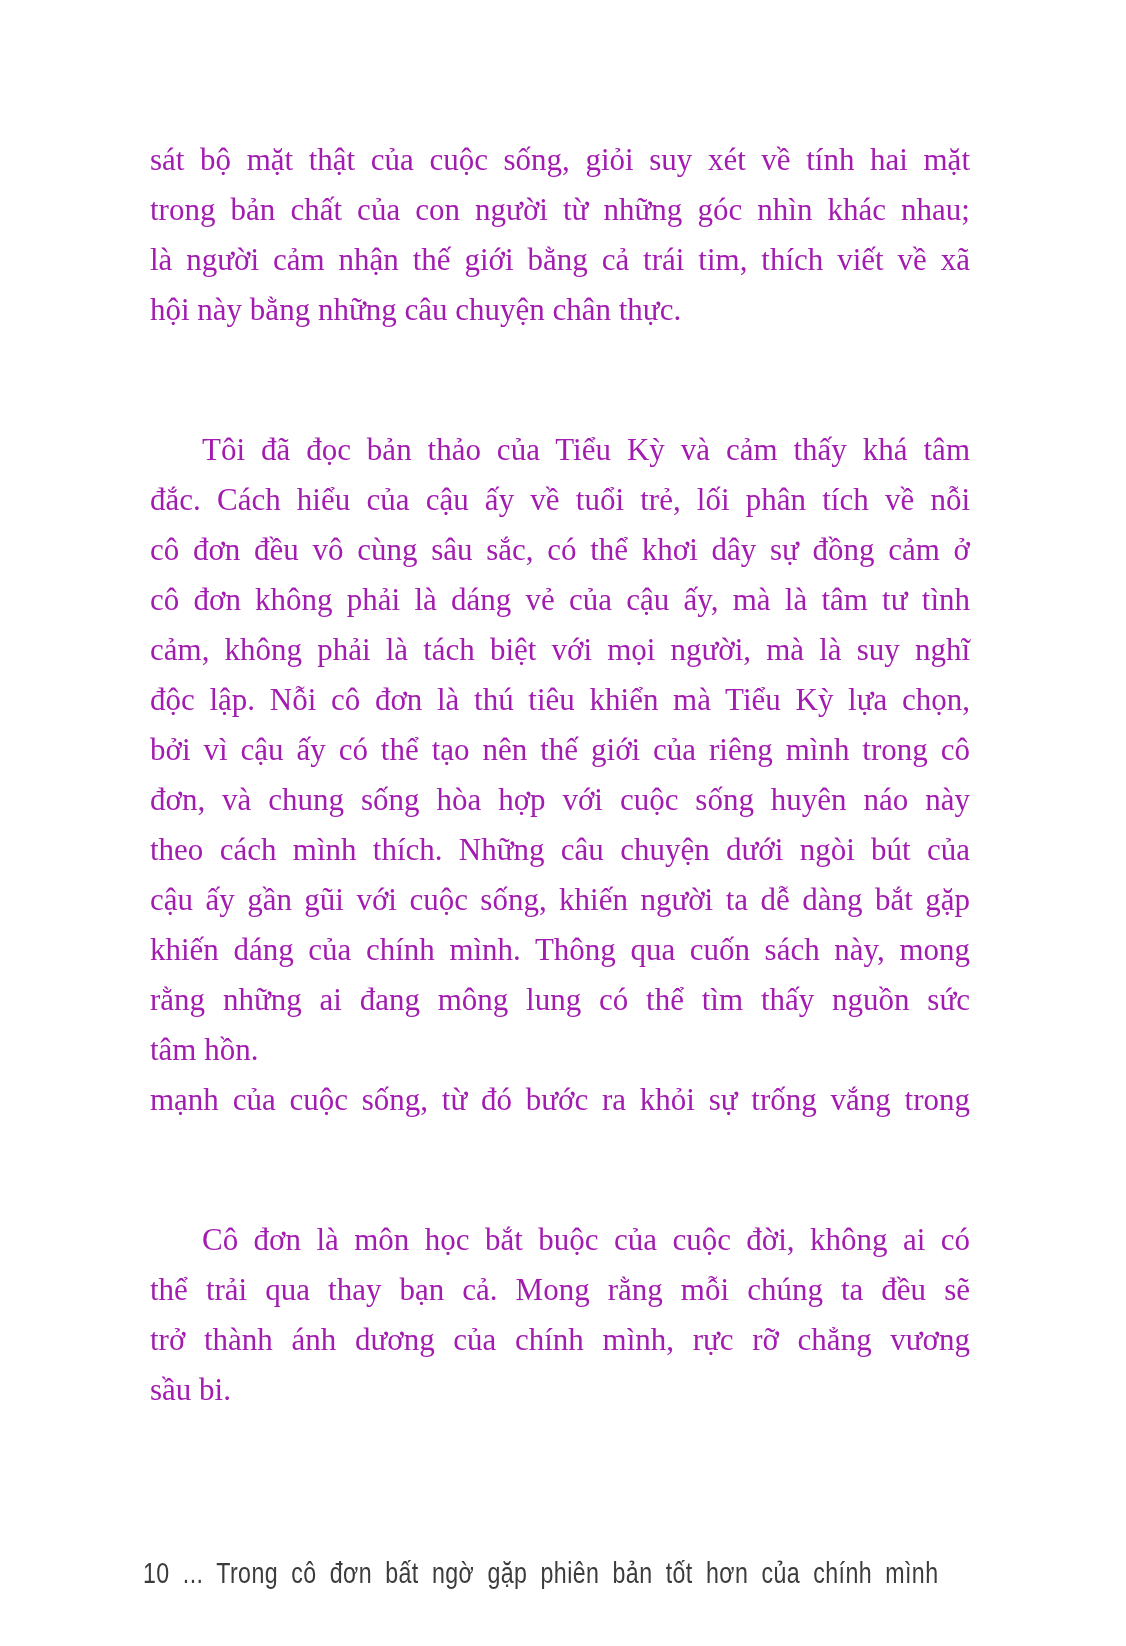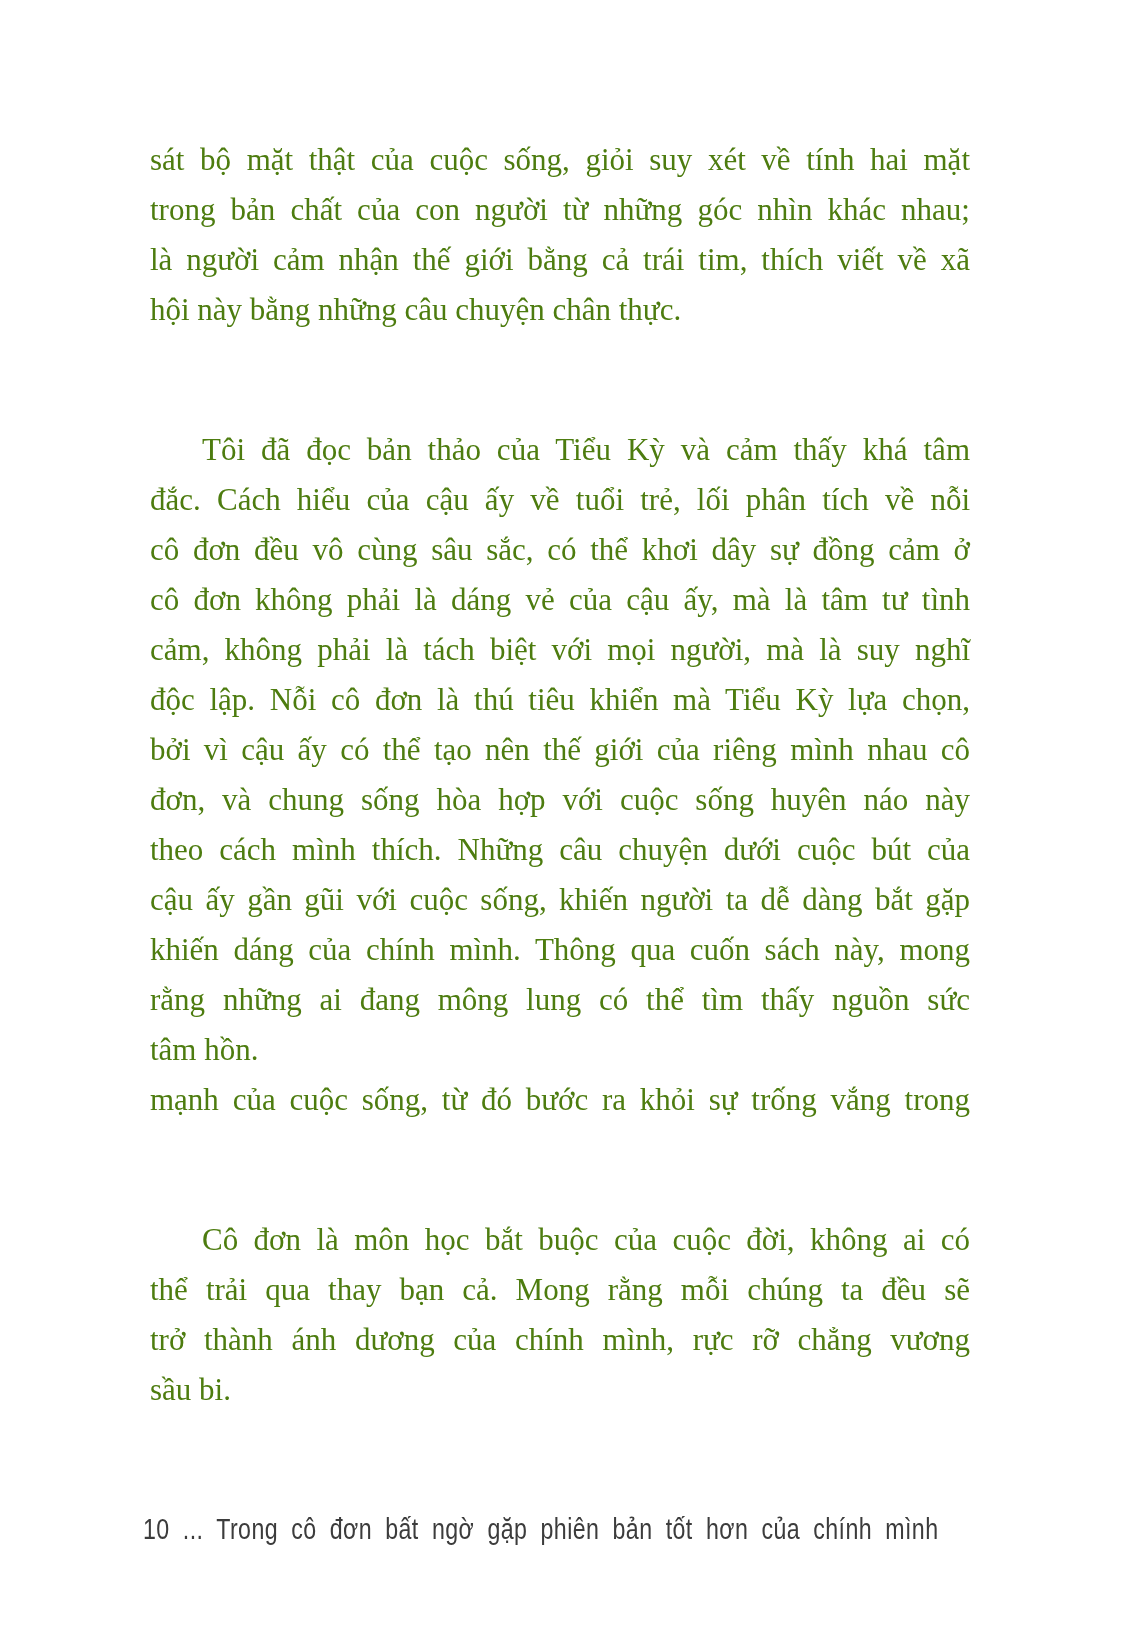--- a/index.html
+++ b/index.html
@@ -24,35 +24,35 @@
     margin: 0 0 90px 0;
     padding: 0;
   }
   .para:last-child {
     margin-bottom: 10px;
   }
   .line {
     font-family: "Liberation Serif", "DejaVu Serif", serif;
     font-size: 31px;
     line-height: 50px;
-    color: #4d7c0f;
+    color: #a21caf;
     text-align: justify;
     text-align-last: justify;
     white-space: normal;
   }
   .line.last-line {
     text-align-last: left;
   }
   .line.indent-line {
     text-indent: 52px;
   }
   .footer {
     position: absolute;
     left: 143px;
-    top: 1512px;
+    top: 1556px;
     width: 940px;
     white-space: nowrap;
   }
   .footer-inner {
     display: inline-block;
     transform: scaleX(0.80);
     transform-origin: left center;
     font-family: "Liberation Sans", "DejaVu Sans", sans-serif;
     font-weight: 400;
     font-size: 29px;
@@ -78,23 +78,23 @@
         <div class="line">là người cảm nhận thế giới bằng cả trái tim, thích viết về xã</div>
         <div class="line last-line">hội này bằng những câu chuyện chân thực.</div>
       </div>
       <div class="para">
         <div class="line indent-line">Tôi đã đọc bản thảo của Tiểu Kỳ và cảm thấy khá tâm</div>
         <div class="line">đắc. Cách hiểu của cậu ấy về tuổi trẻ, lối phân tích về nỗi</div>
         <div class="line">cô đơn đều vô cùng sâu sắc, có thể khơi dây sự đồng cảm ở</div>
         <div class="line">cô đơn không phải là dáng vẻ của cậu ấy, mà là tâm tư tình</div>
         <div class="line">cảm, không phải là tách biệt với mọi người, mà là suy nghĩ</div>
         <div class="line">độc lập. Nỗi cô đơn là thú tiêu khiển mà Tiểu Kỳ lựa chọn,</div>
-        <div class="line">bởi vì cậu ấy có thể tạo nên thế giới của riêng mình nhau cô</div>
+        <div class="line">bởi vì cậu ấy có thể tạo nên thế giới của riêng mình trong cô</div>
         <div class="line">đơn, và chung sống hòa hợp với cuộc sống huyên náo này</div>
-        <div class="line">theo cách mình thích. Những câu chuyện dưới cuộc bút của</div>
+        <div class="line">theo cách mình thích. Những câu chuyện dưới ngòi bút của</div>
         <div class="line">cậu ấy gần gũi với cuộc sống, khiến người ta dễ dàng bắt gặp</div>
         <div class="line">khiến dáng của chính mình. Thông qua cuốn sách này, mong</div>
         <div class="line">rằng những ai đang mông lung có thể tìm thấy nguồn sức</div>
         <div class="line last-line">tâm hồn.</div>
         <div class="line">mạnh của cuộc sống, từ đó bước ra khỏi sự trống vắng trong</div>
       </div>
       <div class="para">
         <div class="line indent-line">Cô đơn là môn học bắt buộc của cuộc đời, không ai có</div>
         <div class="line">thể trải qua thay bạn cả. Mong rằng mỗi chúng ta đều sẽ</div>
         <div class="line">trở thành ánh dương của chính mình, rực rỡ chẳng vương</div>

